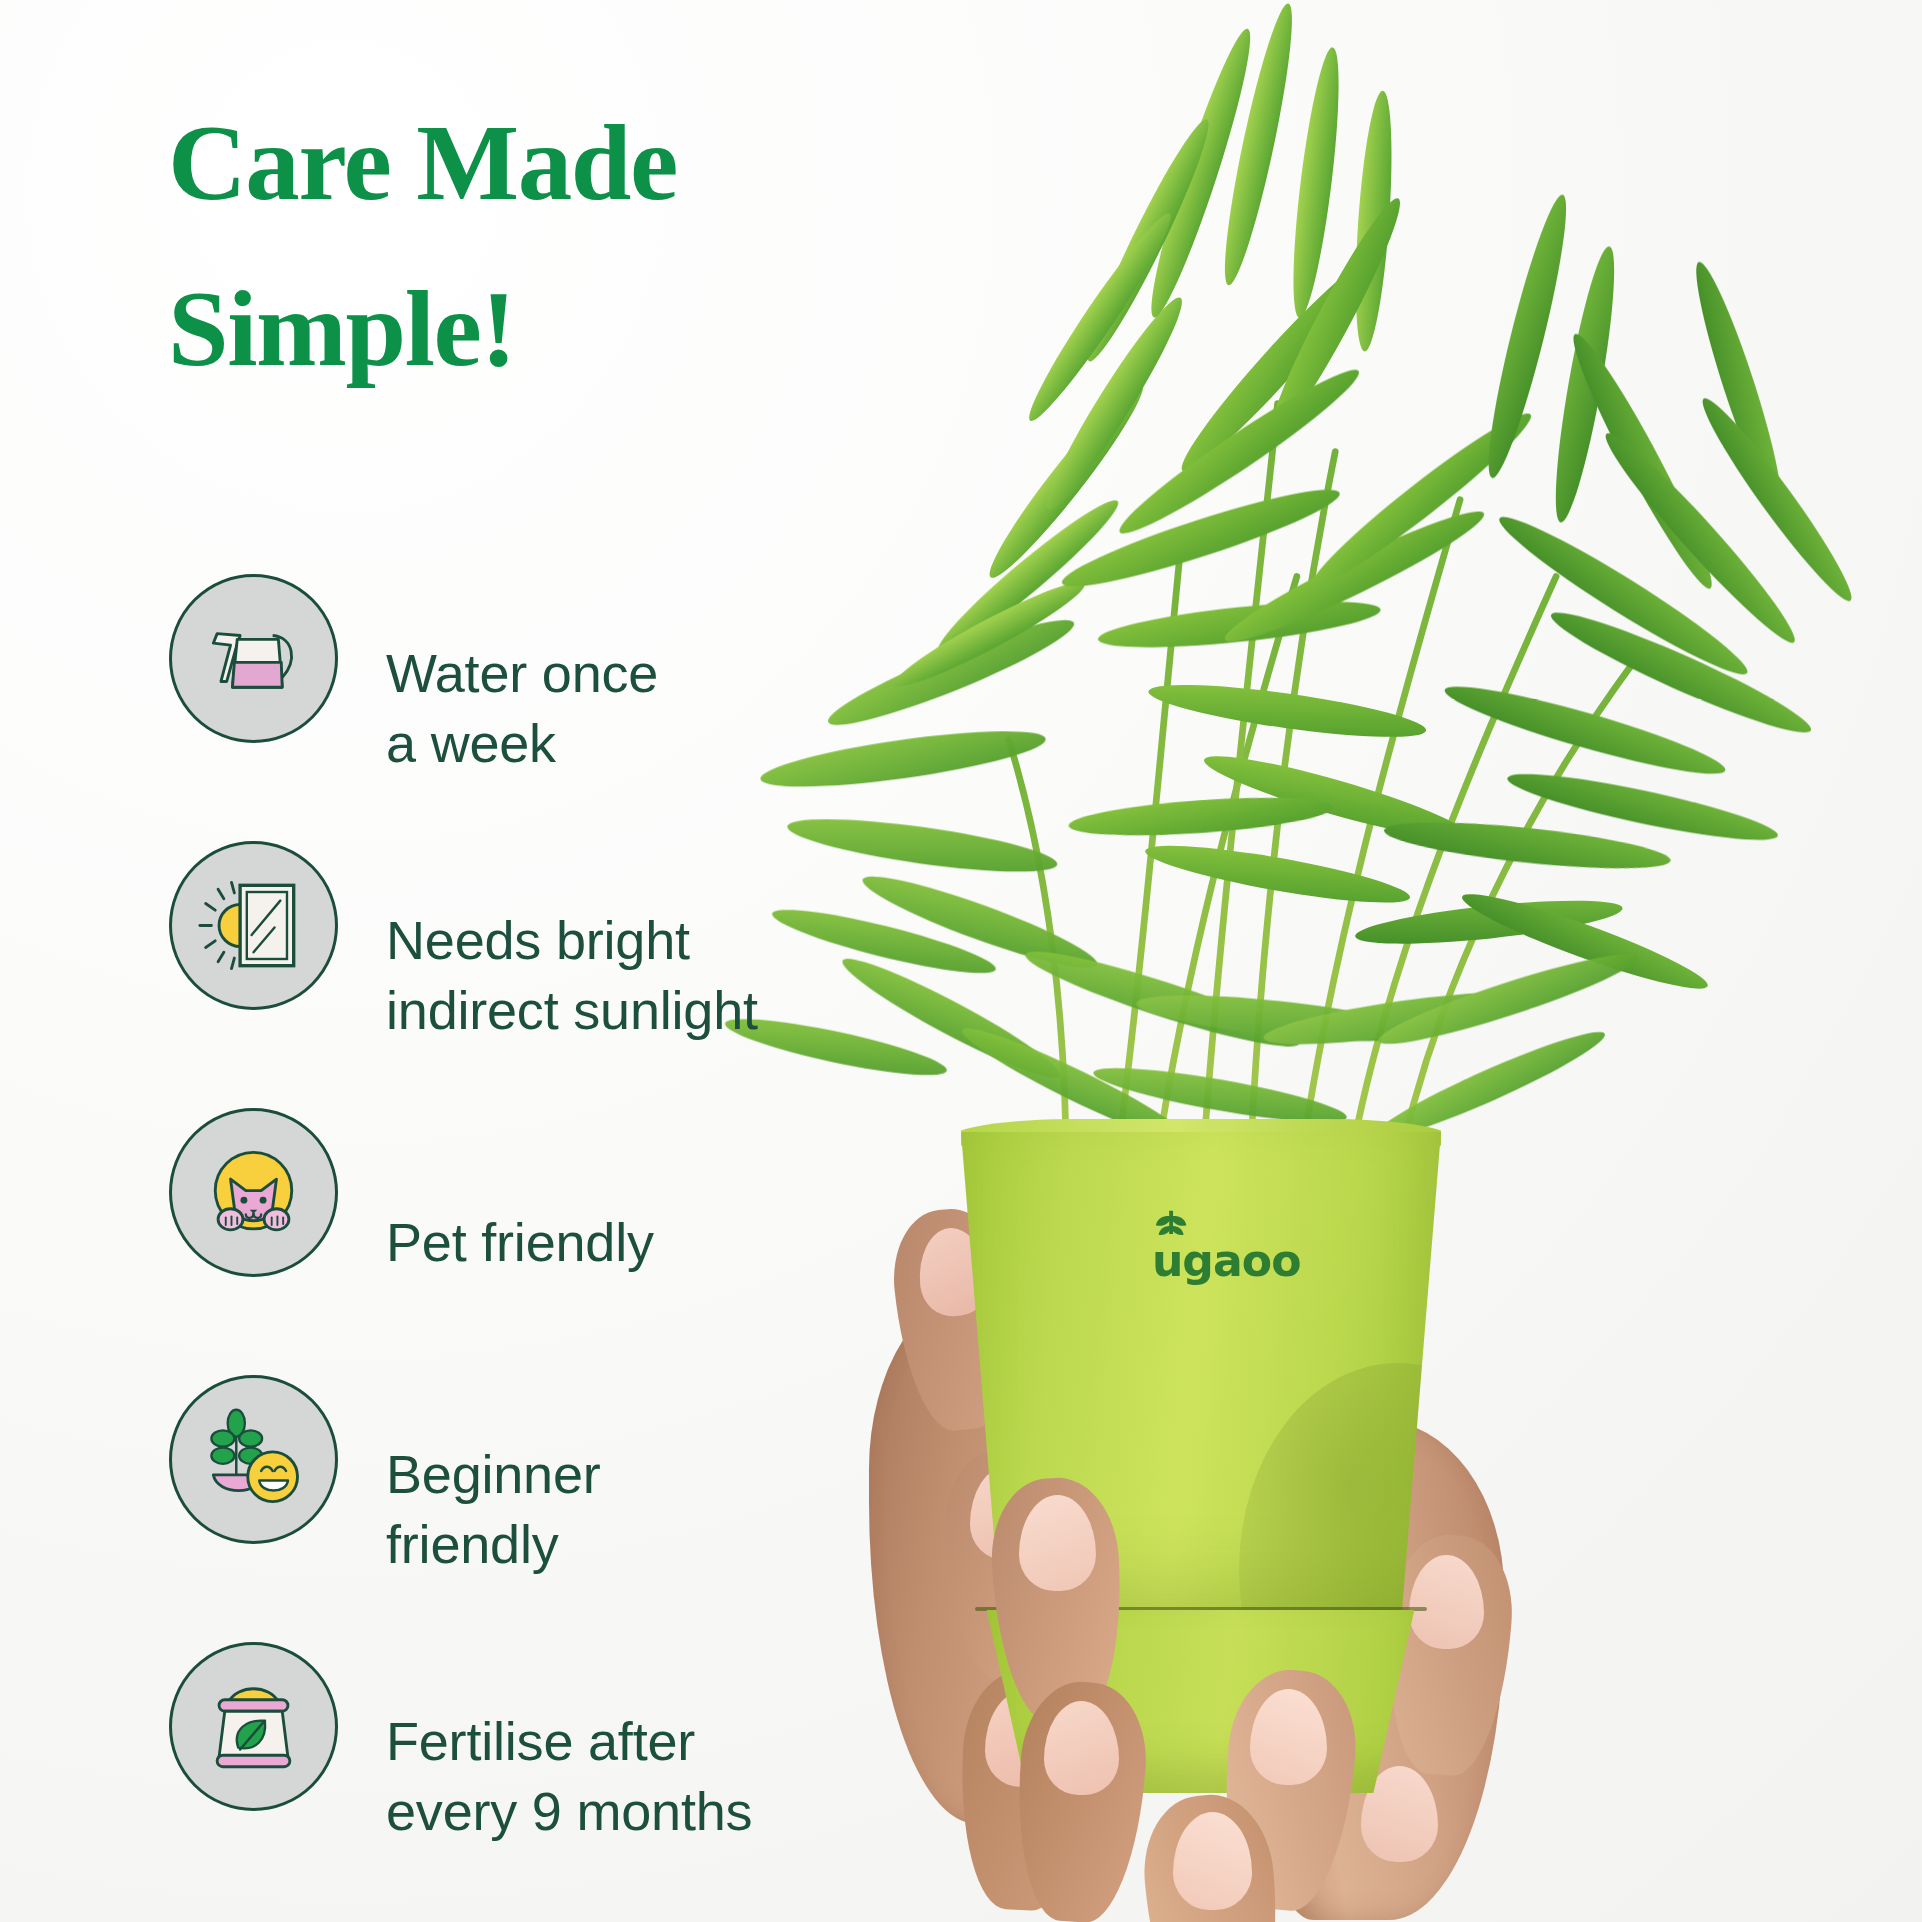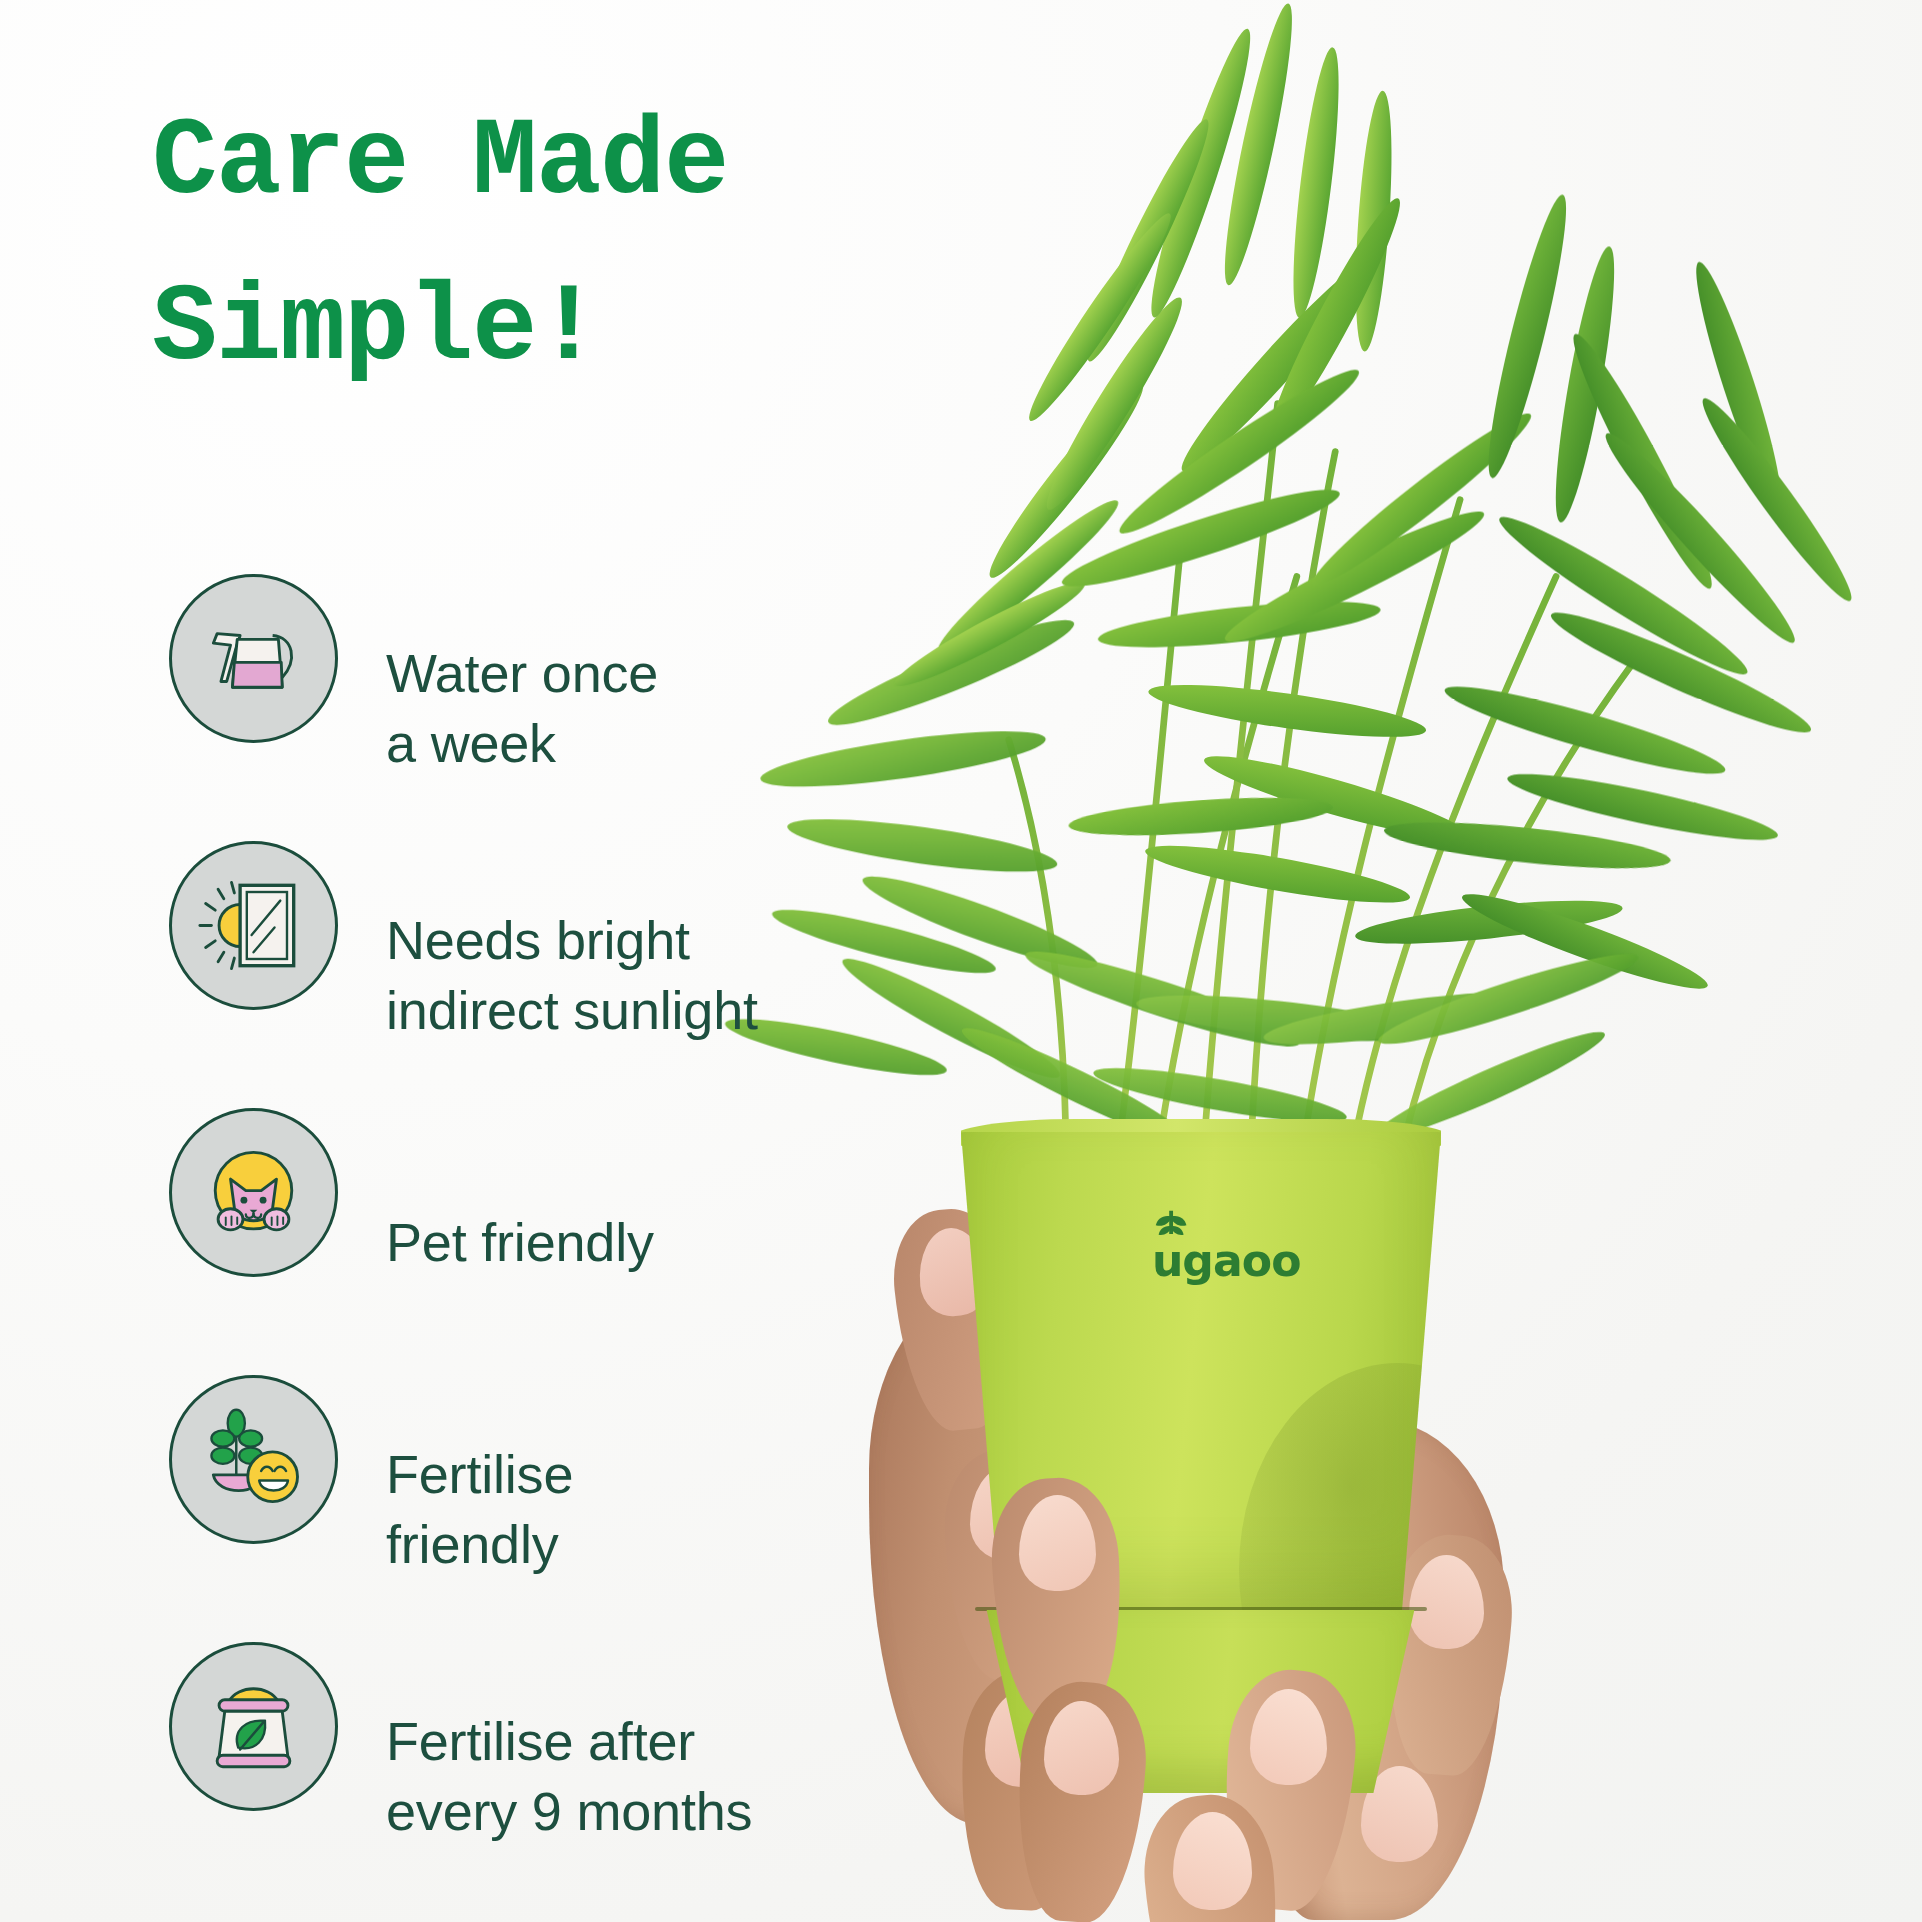--- a/index.html
+++ b/index.html
@@ -13,23 +13,23 @@
     position:relative;
     width:1922px; height:1922px;
     background:
       radial-gradient(circle at 18% 10%, #ffffff 0%, #fbfbfa 38%, #f5f5f3 75%, #f2f3f1 100%);
     overflow:hidden;
   }
 
   
   .heading{
     position:absolute;
-    left:152px; top:102px;
+    left:168px; top:102px;
     width:730px;
-    font-family:Liberation Mono, monospace;
+    font-family:Liberation Serif, serif;
     font-weight:700;
     font-size:109px;
     line-height:1.12;
     letter-spacing:-1.4px;
     color:#0d9149;
   }
   .heading .l2{ display:block;margin-top:44px; }
 
   
   .care-list{
@@ -408,21 +408,21 @@
           <ellipse cx="55" cy="36" rx="12" ry="8.5" fill="#22a24a" stroke="#1b4d3c" stroke-width="2.4"></ellipse>
           <ellipse cx="26" cy="54" rx="12" ry="8.5" fill="#22a24a" stroke="#1b4d3c" stroke-width="2.4"></ellipse>
           <ellipse cx="55" cy="54" rx="12" ry="8.5" fill="#22a24a" stroke="#1b4d3c" stroke-width="2.4"></ellipse>
           <path d="M16 74 H66 C66 96, 20 96, 16 74 Z" fill="#e9a9d4" stroke="#1b4d3c" stroke-width="3" stroke-linejoin="round"></path>
           <circle cx="78" cy="76" r="26" fill="#f8cf3c" stroke="#1b4d3c" stroke-width="3"></circle>
           <path d="M66 70 C69 64, 75 64, 78 70" fill="none" stroke="#1b4d3c" stroke-width="2.6" stroke-linecap="round"></path>
           <path d="M80 70 C83 64, 89 64, 92 70" fill="none" stroke="#1b4d3c" stroke-width="2.6" stroke-linecap="round"></path>
           <path d="M64 80 H94 C92 94, 66 94, 64 80 Z" fill="#ffffff" stroke="#1b4d3c" stroke-width="2.6" stroke-linejoin="round"></path>
         </svg>
       </div>
-      <div class="care-text">Fertilise
+      <div class="care-text">Beginner
 friendly</div>
     </div>
 
     <div class="care-row">
       <div class="badge">
         <svg width="111" height="111" viewBox="0 0 116 116" aria-hidden="true">
           <path d="M32 32 C42 14, 74 14, 84 32 Z" fill="#f8cf3c" stroke="#1b4d3c" stroke-width="3" stroke-linejoin="round"></path>
           <rect x="22" y="30" width="72" height="12" rx="6" fill="#e9a9d4" stroke="#1b4d3c" stroke-width="3"></rect>
           <path d="M28 42 H88 L94 90 H22 Z" fill="#f5f2ee" stroke="#1b4d3c" stroke-width="3" stroke-linejoin="round"></path>
           <rect x="20" y="88" width="76" height="12" rx="6" fill="#e9a9d4" stroke="#1b4d3c" stroke-width="3"></rect>

